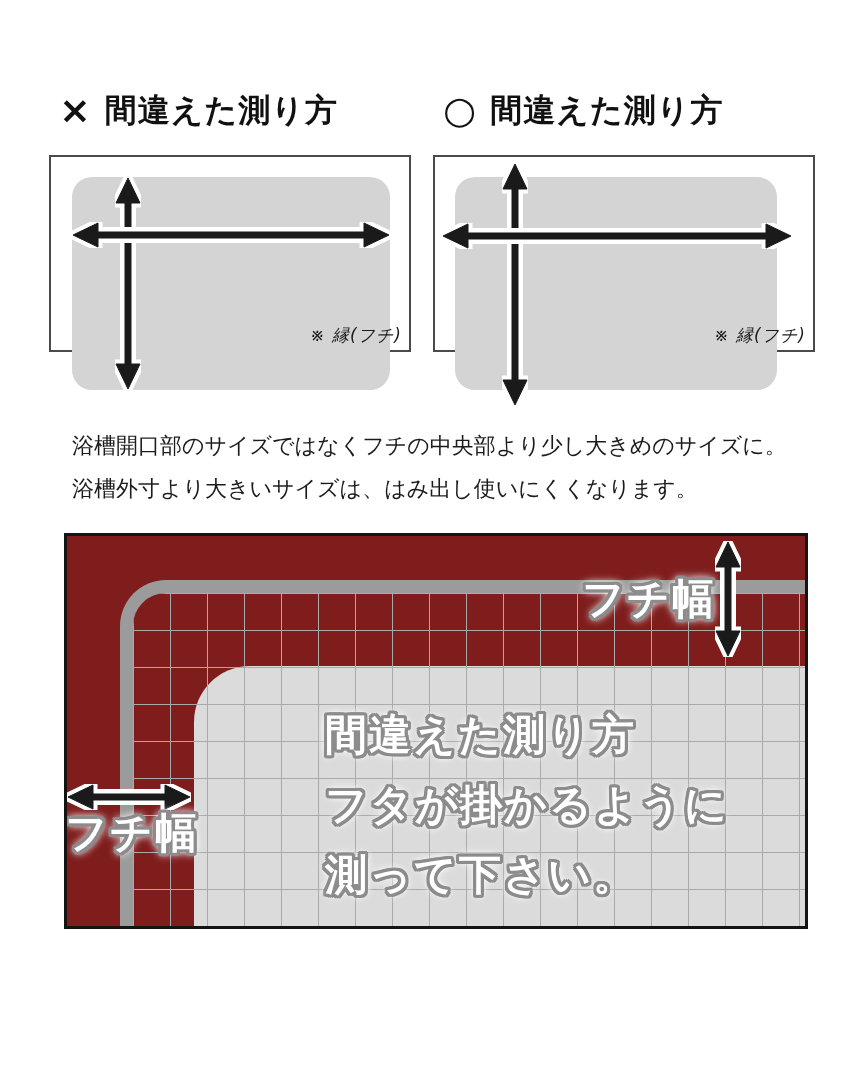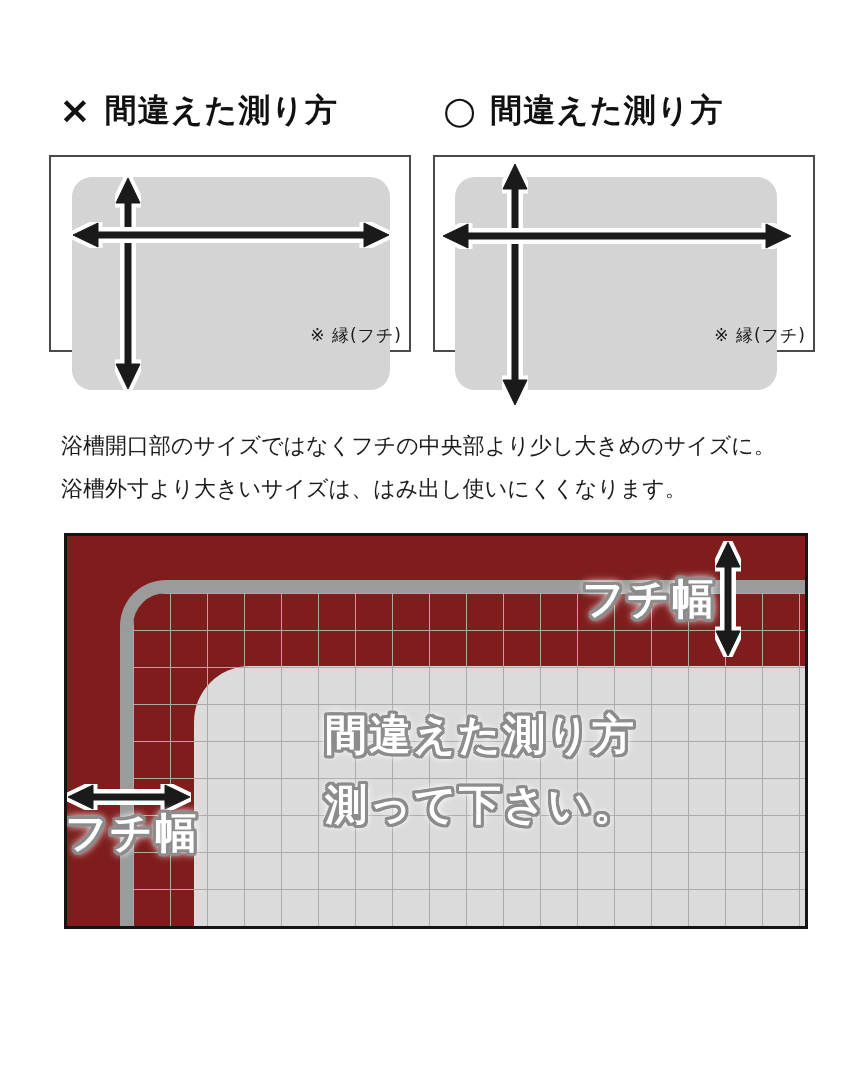--- a/index.html
+++ b/index.html
@@ -9,38 +9,38 @@
   }
   
   .headers-row{position:absolute;top:88px;left:49px;display:flex;}
   .method-header{display:flex;align-items:center;box-sizing:border-box;padding-left:10px;}
   .method-header.wrong{width:384px;}
   .method-header.correct{width:382px;}
   .method-mark{font-size:38px;font-weight:600;line-height:44px;margin-right:14px;}
   .method-label{font-size:32px;font-weight:bold;line-height:44px;letter-spacing:1px;}
   
   .panels-row{position:absolute;top:155px;left:49px;display:flex;gap:22px;}
-  .panel{position:relative;box-sizing:border-box;border:2px solid #4a4a4a;background:#fff;height:197px;}
+  .panel{position:relative;box-sizing:border-box;border:2px solid #4a4a4a;background:#fff;height:197px;font-style:italic;}
   .panel.wrong{width:362px;}
   .panel.correct{width:382px;}
   .tub-rect{position:absolute;background:#d4d4d4;border-radius:20px;}
   .panel.wrong .tub-rect{left:21px;top:20px;width:318px;height:213px;}
   .panel.correct .tub-rect{left:20px;top:20px;width:322px;height:213px;}
   .rim-note{position:absolute;right:7px;bottom:3px;font-size:17px;color:#1a1a1a;letter-spacing:1px;}
   
   .dbl-arrow{position:absolute;}
   .dbl-arrow svg{display:block;}
   
   .panel.wrong .arrow-v{left:64px;top:20px;width:26px;height:213px;}
   .panel.wrong .arrow-h{left:21px;top:65px;width:318px;height:26px;}
   
   .panel.correct .arrow-v{left:67px;top:6px;width:26px;height:243px;}
   .panel.correct .arrow-h{left:7px;top:66px;width:350px;height:26px;}
   
-  .notes{position:absolute;top:433px;left:61px;}
+  .notes{position:absolute;top:433px;left:72px;}
   .notes p{margin:0 0 17px 0;font-size:22px;line-height:26px;color:#1b1b1b;}
   
   .big-box{
     position:absolute;top:533px;left:64px;width:744px;height:396px;
     box-sizing:border-box;border:3px solid #141414;background:#7f1d1d;overflow:hidden;
   }
   .opening{
     position:absolute;left:127px;top:130px;right:0;bottom:0;
     background:#dbdbdb;border-top-left-radius:56px;
   }
@@ -197,17 +197,18 @@
             <line x1="20" y1="13" x2="104" y2="13" stroke-width="7"></line>
             <path d="M1,13 L26,1 L26,25 Z"></path>
             <path d="M123,13 L98,1 L98,25 Z"></path>
           </g>
         </svg>
       </div>
     <div class="rim-width-label left-side outline-text">フチ幅</div>
 
     <div class="big-message">
       <div class="line outline-text">間違えた測り方</div>
+      <div class="line outline-text">フタが掛かるように</div>
       <div class="line outline-text">測って下さい。</div>
     </div>
   </div>
 
 </div>
 
 </body></html>

